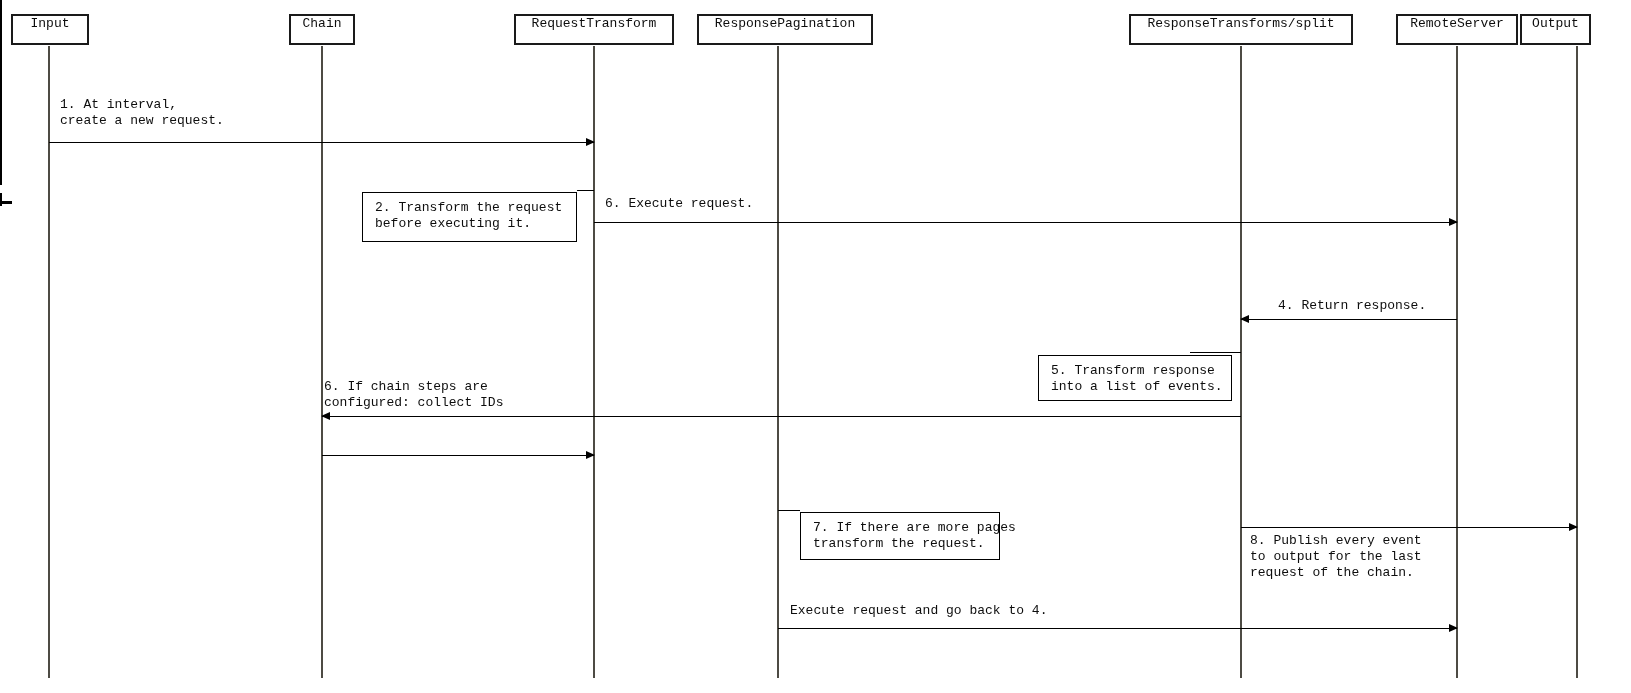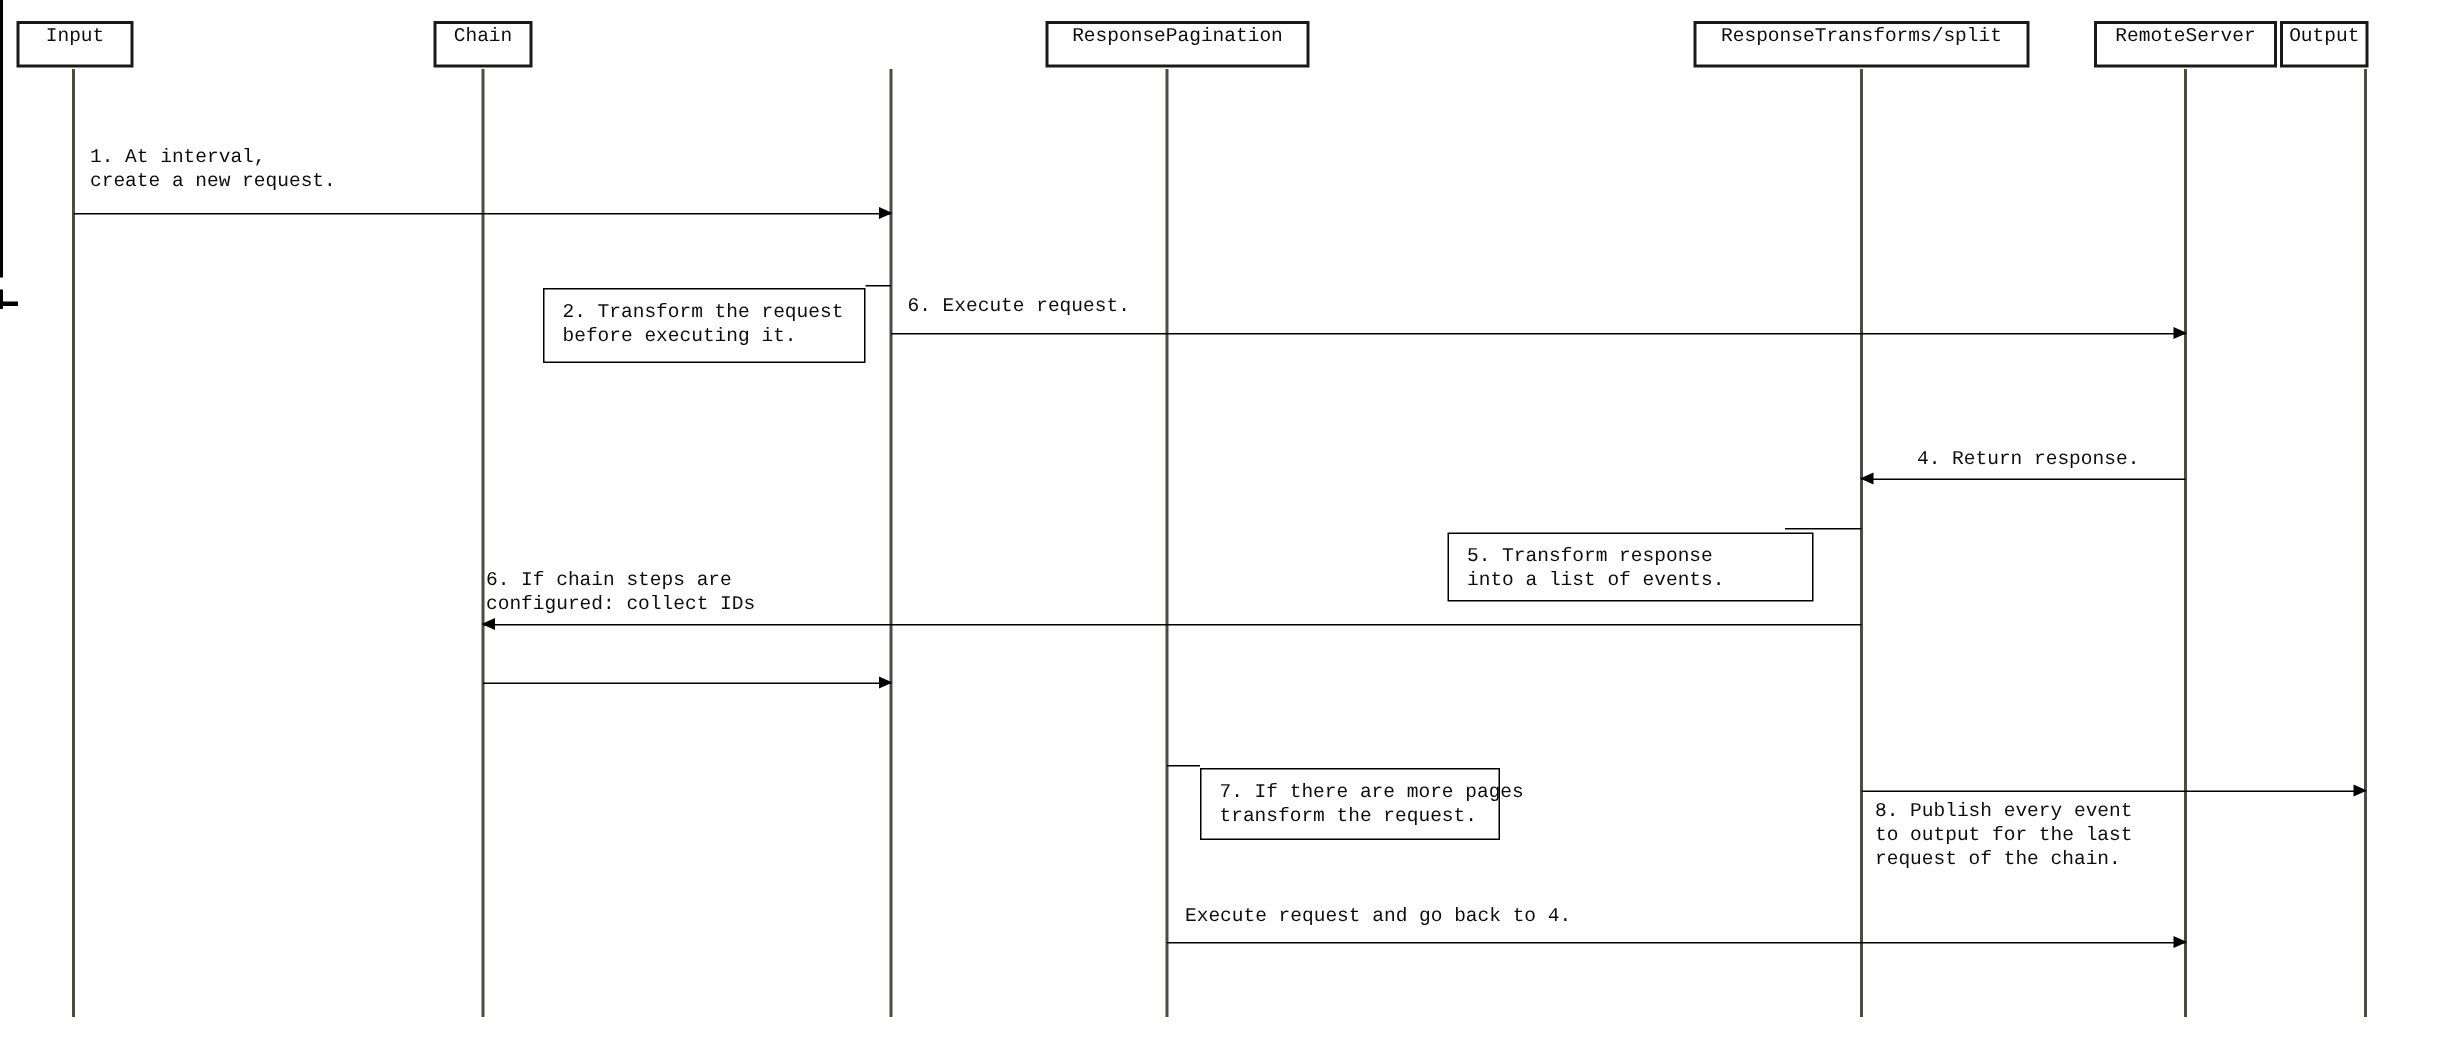--- a/index.html
+++ b/index.html
@@ -60,30 +60,33 @@
   <div class="lifeline" style="left:1240px"></div>
   <div class="lifeline" style="left:1456px"></div>
   <div class="lifeline" style="left:1576px"></div>
 
   <div class="participant" style="left:11px;   width:78px">
       <span>Input</span>
     </div>
   <div class="participant" style="left:289px;  width:66px">
       <span>Chain</span>
     </div>
+  <div class="participant" style="left:514px;  width:160px">
+      <span>RequestTransform</span>
+    </div>
   <div class="participant" style="left:697px;  width:176px">
       <span>ResponsePagination</span>
     </div>
   <div class="participant" style="left:1129px; width:224px">
       <span>ResponseTransforms/split</span>
     </div>
   <div class="participant" style="left:1396px; width:122px">
       <span>RemoteServer</span>
     </div>
-  <div class="participant" style="left:1520px; width:59px">
+  <div class="participant" style="left:1520px; width:71px">
       <span>Output</span>
     </div>
 
   <div class="msg-label" style="left:60px; top:97px">
     <div>1. At interval,</div>
     <div>create a new request.</div>
   </div>
   <div class="msg-arrow" style="left:49px; top:142px; width:545px">
     <span class="head-r"></span>
   </div>
@@ -101,21 +104,21 @@
     <span class="head-r"></span>
   </div>
 
   <div class="msg-label" style="left:1278px; top:298px">
     <div>4. Return response.</div>
   </div>
   <div class="msg-arrow" style="left:1241px; top:319px; width:216px">
     <span class="head-l"></span>
   </div>
 
-  <div class="note-box" style="left:965px; top:338px; width:244px; height:46px">
+  <div class="note-box" style="left:1038px; top:338px; width:194px; height:46px">
     <div>5. Transform response</div>
     <div>into a list of events.</div>
   </div>
   <div class="connector" style="left:1190px; top:352px; width:51px"></div>
 
   <div class="msg-label" style="left:324px; top:379px">
     <div>6. If chain steps are</div>
     <div>configured: collect IDs</div>
   </div>
   <div class="msg-arrow" style="left:322px; top:416px; width:919px">

